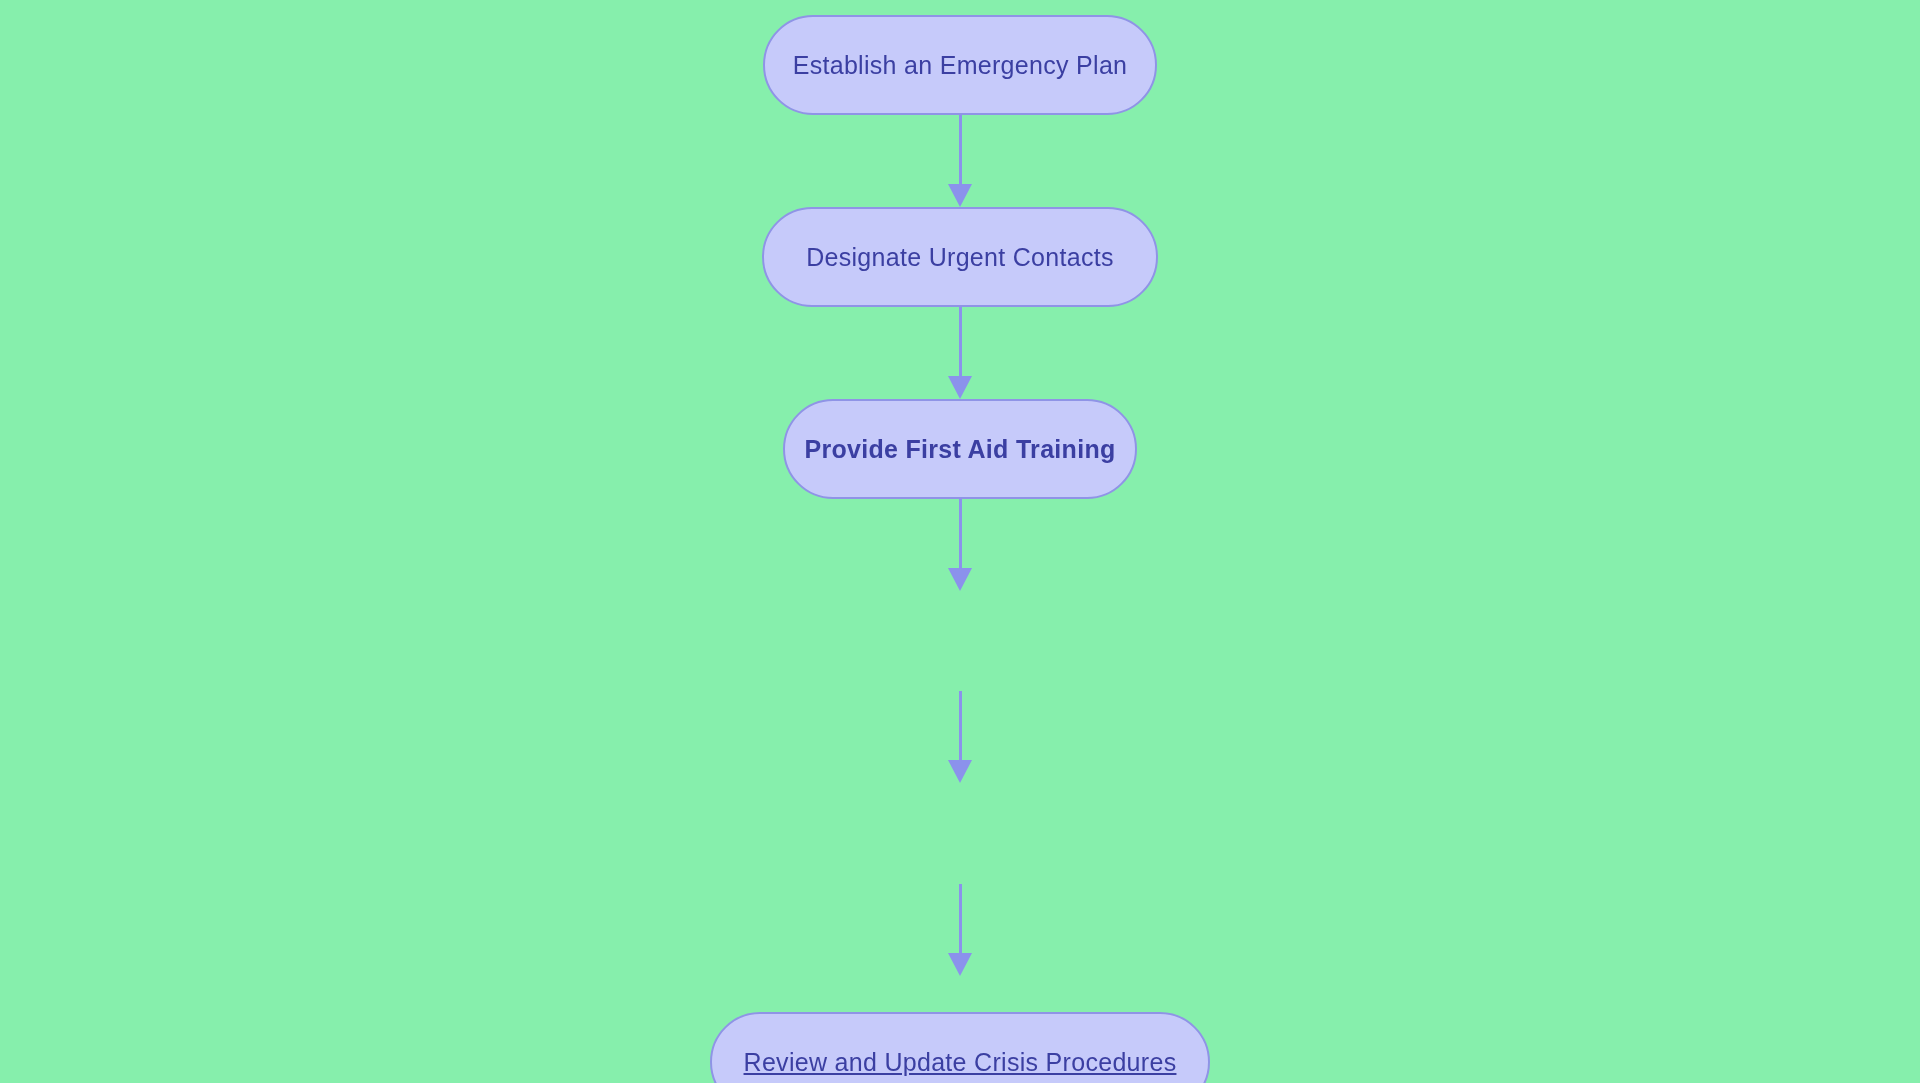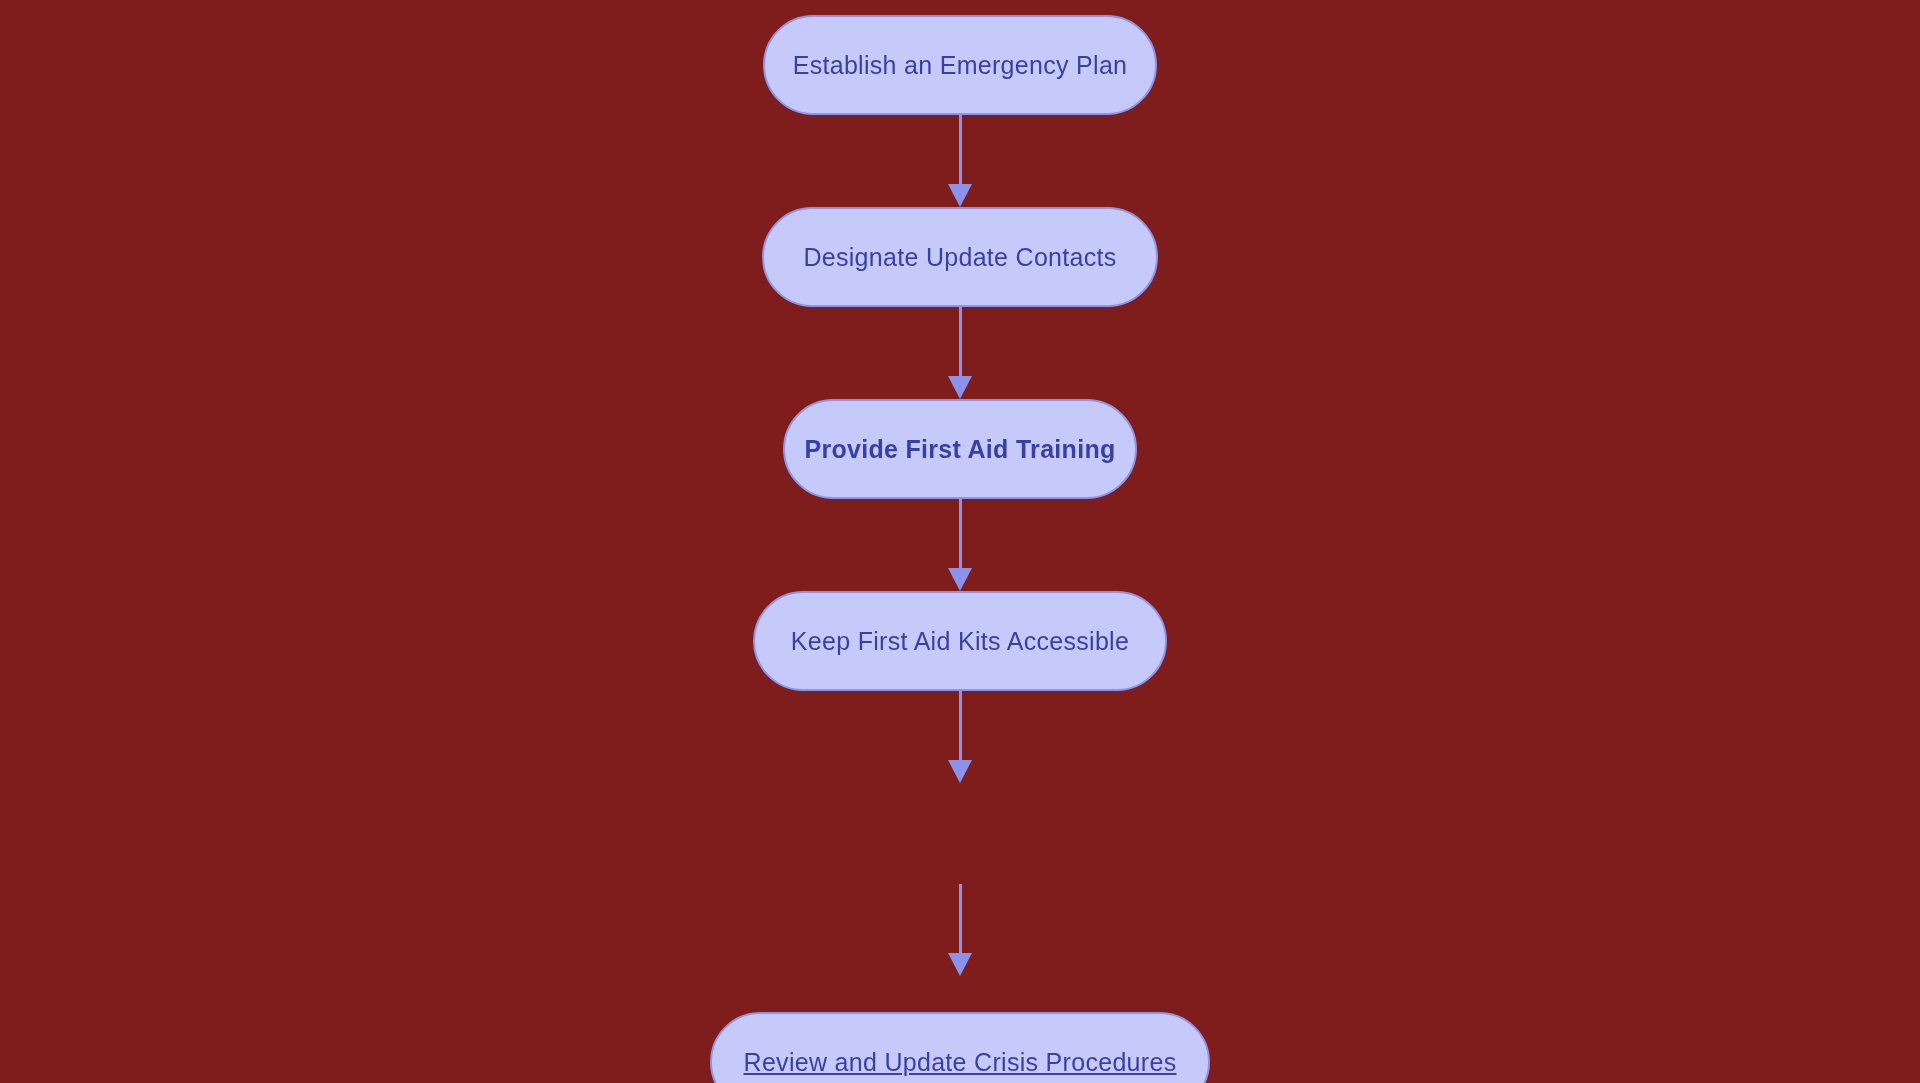--- a/index.html
+++ b/index.html
@@ -4,21 +4,21 @@
 <style>
   html, body {
     margin: 0;
     padding: 0;
     background: #ffffff;
   }
   .canvas {
     position: relative;
     width: 1920px;
     height: 1083px;
-    background: #7f1d1d;
+    background: #86efac;
     font-family: "Liberation Sans", sans-serif;
     overflow: hidden;
   }
   .node {
     position: absolute;
     height: 100px;
     box-sizing: border-box;
     border-radius: 50px;
     background: var(--node-fill, #c6cafa);
     border: 2px solid var(--node-border, #8f94e6);
@@ -76,40 +76,37 @@
   <div class="node n1">
     <span>Establish an Emergency Plan</span>
   </div>
 
   <div class="arrow a1">
     <div class="shaft"></div>
     <div class="head"></div>
   </div>
 
   <div class="node n2">
-    <span>Designate Update Contacts</span>
+    <span>Designate Urgent Contacts</span>
   </div>
 
   <div class="arrow a2">
     <div class="shaft"></div>
     <div class="head"></div>
   </div>
 
   <div class="node n3">
     <span>Provide First Aid Training</span>
   </div>
 
   <div class="arrow a3">
     <div class="shaft"></div>
     <div class="head"></div>
   </div>
 
-  <div class="node n4">
-    <span>Keep First Aid Kits Accessible</span>
-  </div>
 
   <div class="arrow a4">
     <div class="shaft"></div>
     <div class="head"></div>
   </div>
 
 
   <div class="arrow a5">
     <div class="shaft"></div>
     <div class="head"></div>

